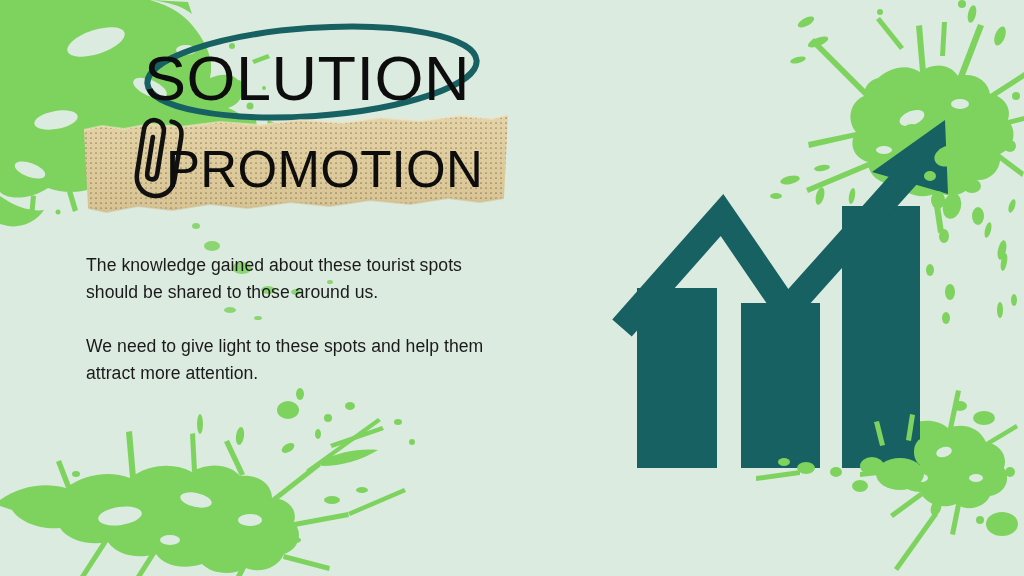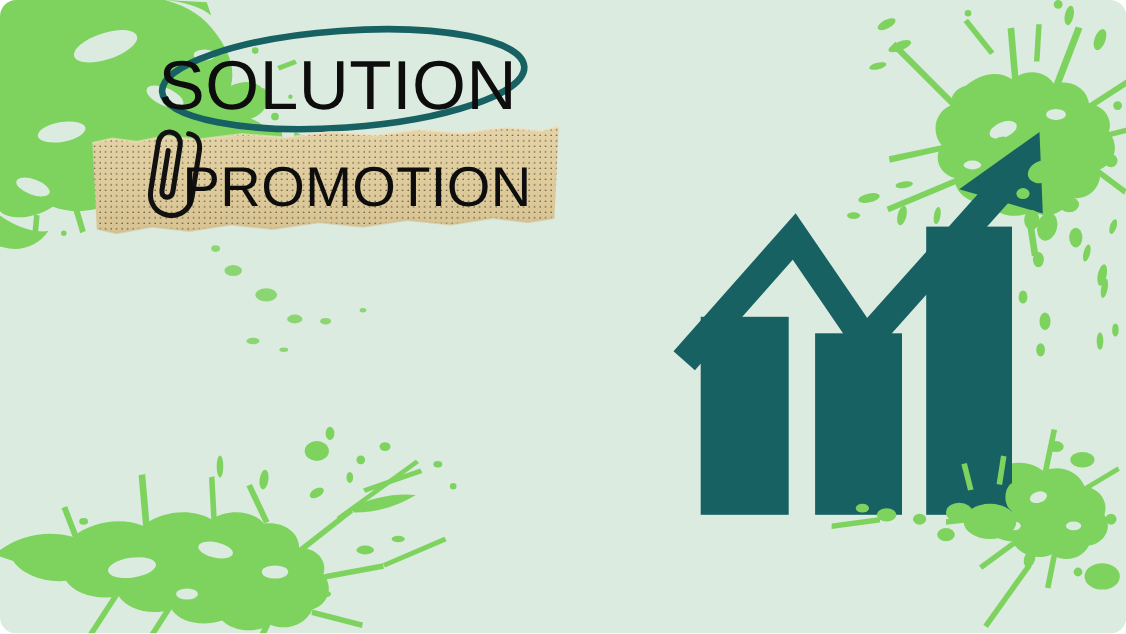--- a/index.html
+++ b/index.html
@@ -8,21 +8,20 @@
     padding: 0;
     background: #ffffff;
   }
   #slide {
     position: relative;
     width: 1024px;
     height: 576px;
     overflow: hidden;
     background: #dcebe0;
     font-family: "Liberation Sans", sans-serif;
-    border-radius: 15px;
   }
 
   .layer {
     position: absolute;
     top: 0; left: 0;
     width: 1024px;
     height: 576px;
     pointer-events: none;
   }
 
@@ -357,20 +356,24 @@
                  L32,64
                  C32,68 30,70 27,70
                  C24,70 22,68 22,64
                  L22,28" fill="none" stroke="#111111" stroke-width="4.6" stroke-linecap="round" stroke-linejoin="round"></path>
       </g>
     </svg>
 
     <div id="title-promotion">PROMOTION</div>
   </div>
 
+  <div id="body-copy">
+    <p>The knowledge gained about these tourist spots should be shared to those around us.</p>
+    <p class="second">We need to give light to these spots and help them attract more attention.</p>
+  </div>
 
   <svg id="growth-chart" viewBox="0 0 400 400" xmlns="http://www.w3.org/2000/svg">
     <g fill="#176163">
       <rect x="37" y="198" width="80" height="180"></rect>
       <rect x="141" y="213" width="79" height="165"></rect>
       <rect x="242" y="116" width="78" height="262"></rect>
     </g>
     <g fill="none" stroke="#176163" stroke-width="26" stroke-linejoin="miter" stroke-linecap="butt">
       <path d="M22,238 L122,125 L187,220 L330,60"></path>
     </g>

